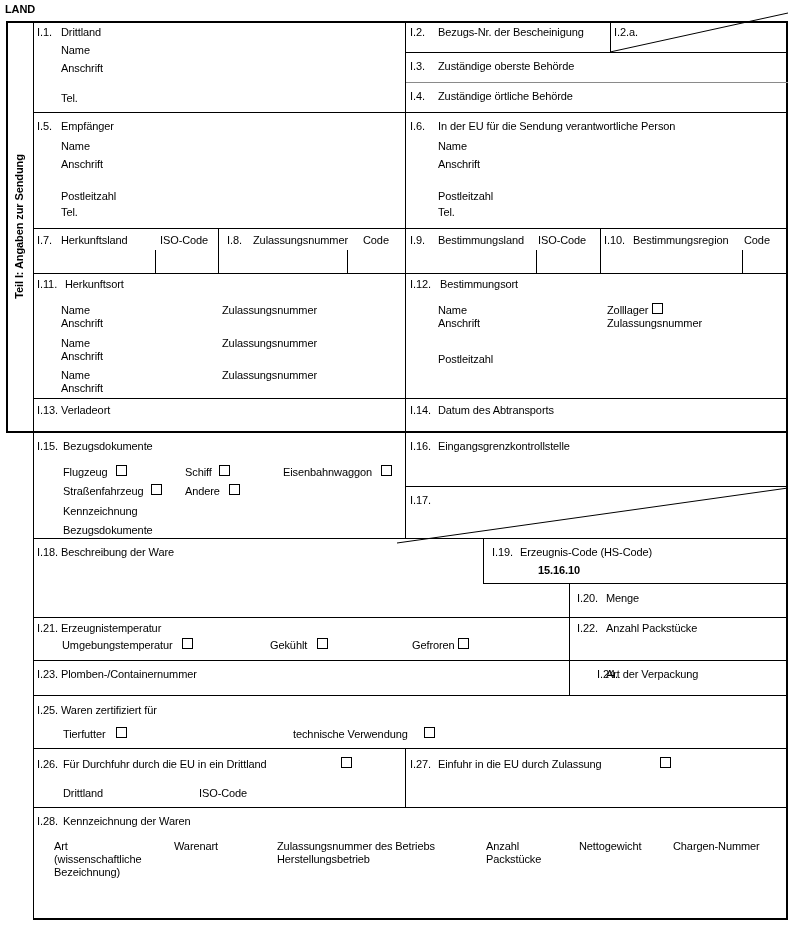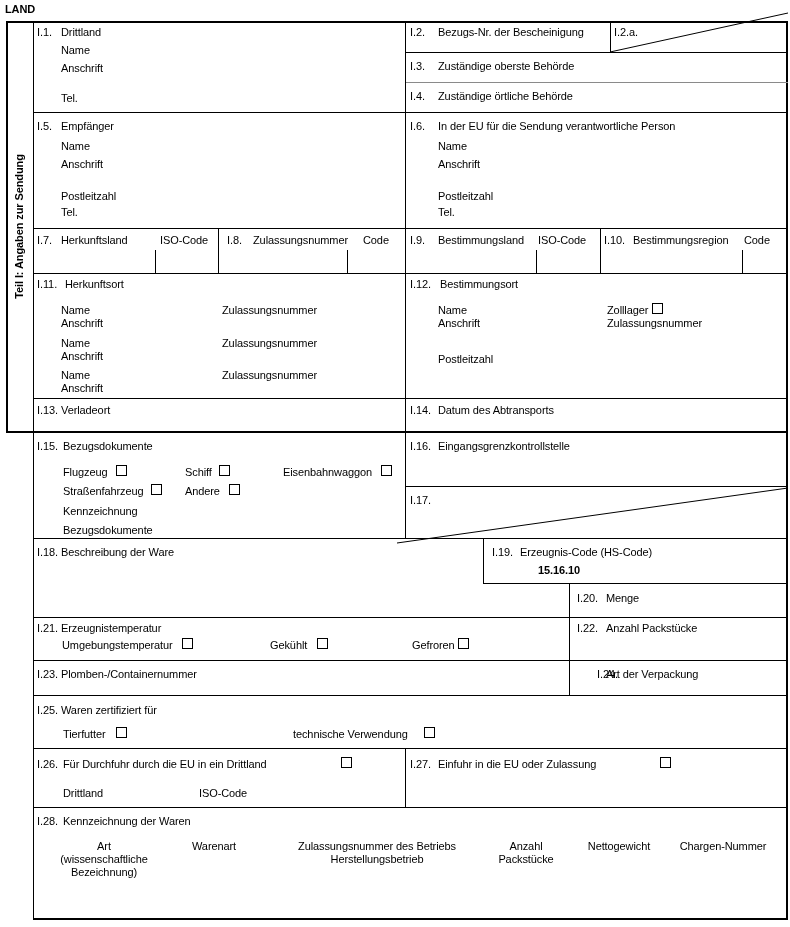--- a/index.html
+++ b/index.html
@@ -1,21 +1,21 @@
 <!DOCTYPE html>
 <html><head>
 <meta charset="utf-8">
 <style>
   html,body{margin:0;padding:0;background:#fff;}
   .page{position:relative;width:790px;height:927px;background:#ffffff;
         font-family:"Liberation Sans",sans-serif;font-size:11px;color:#000;
         overflow:hidden;letter-spacing:-0.1px;}
   .t{position:absolute;white-space:nowrap;line-height:12px;}
   .b{font-weight:bold;}
-  .c{position:absolute;text-align:center;line-height:12px;white-space:nowrap;}
+  .c{position:absolute;line-height:12px;white-space:nowrap;}
   .ln{position:absolute;background:#000;}
   .gray{background:#8a8a8a;}
   .cb{position:absolute;width:11px;height:11px;border:1px solid #000;background:#fff;box-sizing:border-box;}
   .diag{position:absolute;overflow:visible;}
   .sidebar{position:absolute;left:6px;top:22px;width:27px;height:409px;}
   .sidebar .rot{position:absolute;width:409px;height:27px;left:-191px;top:191px;
         transform:rotate(-90deg);text-align:center;line-height:27px;font-weight:bold;}
   .hdr{position:absolute;top:3px;font-weight:bold;}
 </style>
 </head>
@@ -186,21 +186,21 @@
   <span class="cb" style="left:116px;top:727px"></span>
   <span class="t" style="left:293px;top:728px">technische Verwendung</span>
   <span class="cb" style="left:424px;top:727px"></span>
 
   <span class="t" style="left:37px;top:758px">I.26.</span>
   <span class="t" style="left:63px;top:758px">Für Durchfuhr durch die EU in ein Drittland</span>
   <span class="cb" style="left:341px;top:757px"></span>
   <span class="t" style="left:63px;top:787px">Drittland</span>
   <span class="t" style="left:199px;top:787px">ISO-Code</span>
   <span class="t" style="left:410px;top:758px">I.27.</span>
-  <span class="t" style="left:438px;top:758px">Einfuhr in die EU oder Zulassung</span>
+  <span class="t" style="left:438px;top:758px">Einfuhr in die EU durch Zulassung</span>
   <span class="cb" style="left:660px;top:757px"></span>
 
   <span class="t" style="left:37px;top:815px">I.28.</span>
   <span class="t" style="left:63px;top:815px">Kennzeichnung der Waren</span>
   <span class="c" style="left:54px;top:840px;width:100px">Art</span>
   <span class="c" style="left:54px;top:853px;width:100px">(wissenschaftliche</span>
   <span class="c" style="left:54px;top:866px;width:100px">Bezeichnung)</span>
   <span class="c" style="left:174px;top:840px;width:80px">Warenart</span>
   <span class="c" style="left:277px;top:840px;width:200px">Zulassungsnummer des Betriebs</span>
   <span class="c" style="left:277px;top:853px;width:200px">Herstellungsbetrieb</span>

